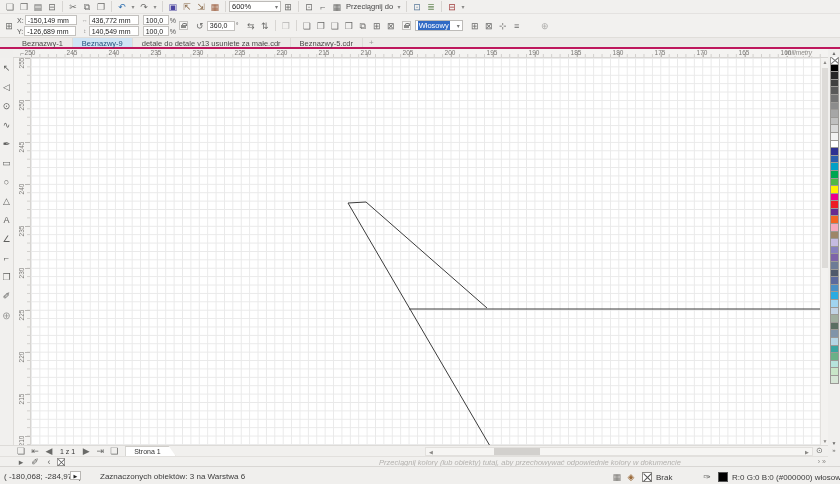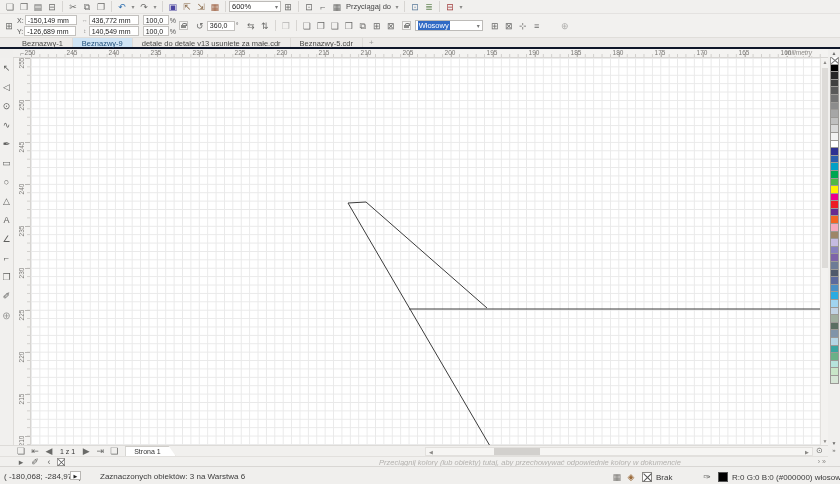--- a/index.html
+++ b/index.html
@@ -26,21 +26,21 @@
   #propbar { left:0; top:14px; width:840px; height:24px; background:#f2f1ef; border-bottom:1px solid #e0deda; padding-left:2px; }
   .stack { display:flex; flex-direction:column; justify-content:center; gap:1px; }
   .minirow { display:flex; align-items:center; height:10px; }
   .fld { background:#fff; border:1px solid #c3c1be; height:10px; font-size:7px; padding:0 2px; display:flex; align-items:center; color:#222; white-space:nowrap; }
   .flbl { font-size:7px; color:#555; padding:0 1px; }
   .lockbtn { width:9px; height:9px; border:1px solid #c3c1be; background:#f6f5f3; position:relative; }
   .lockbtn:before { content:""; position:absolute; left:2px; top:1px; width:3px; height:2px; border:1px solid #777; border-bottom:none; border-radius:2px 2px 0 0; }
   .lockbtn:after { content:""; position:absolute; left:1px; top:3px; width:5px; height:3px; background:#8a8a88; }
 
   
-  #tabsrow { left:0; top:38px; width:840px; height:11px; background:#eceae8; border-bottom:2px solid #0f172a; display:flex; align-items:stretch; padding-left:13px; }
+  #tabsrow { left:0; top:38px; width:840px; height:11px; background:#eceae8; border-bottom:2px solid #be185d; display:flex; align-items:stretch; padding-left:13px; }
   .doctab { font-size:7.5px; color:#4a4a48; padding:1px 9px 0 9px; border-right:1px solid #dddbd8; white-space:nowrap; cursor:default; }
   .doctab.active { background:#cfe4f5; color:#1f4e79; }
   #newtab { font-size:8px; color:#999; padding:0 6px; }
 
   
   #hruler { left:31px; top:49px; width:797px; height:9px; background:#f4f3f1; border-bottom:1px solid #d8d6d3;
     background-image:
       linear-gradient(to right,#b9b7b4 1px,transparent 1px),
       linear-gradient(to right,#cfcdca 1px,transparent 1px);
     background-size:42px 5px, 8.4px 3px; background-position:left bottom,left bottom; background-repeat:repeat-x; }
@@ -143,21 +143,21 @@
     </span>
     <span class="row">
         <span class="icn">⊞</span>
       </span>
     <span class="sep"></span>
     <span class="row">
         <span class="icn">⊡</span>
         <span class="icn">⌐</span>
         <span class="icn">▦</span>
       </span>
-    <span class="tblabel">Przyciągaj do</span>
+    <span class="tblabel">Przeciągnij do</span>
     <span class="row">
         <span class="icn small">▾</span>
       </span>
     <span class="sep"></span>
     <span class="row">
         <span class="icn" style="color: rgb(90, 122, 154);">⊡</span>
         <span class="icn" style="color: rgb(106, 138, 90);">≣</span>
       </span>
     <span class="sep"></span>
     <span class="row">
@@ -222,21 +222,21 @@
     <span class="row">
         <span class="icn">❏</span>
         <span class="icn">❐</span>
         <span class="icn">❑</span>
         <span class="icn">❒</span>
         <span class="icn">⧉</span>
         <span class="icn">⊞</span>
         <span class="icn">⊠</span>
       </span>
     <span class="lockbtn" style="margin-left:4px"></span>
-    <span class="combo" style="width:68px;margin-left:4px">
+    <span class="combo" style="width:48px;margin-left:4px">
       <span style="background:#316ac5;color:#fff;padding:0 1px">Włosowy</span>
       <span class="car">▾</span>
     </span>
     <span class="row" style="margin-left:5px">
         <span class="icn">⊞</span>
         <span class="icn">⊠</span>
         <span class="icn">⊹</span>
         <span class="icn">≡</span>
       </span>
     <span class="row" style="margin-left:14px;opacity:.5">

